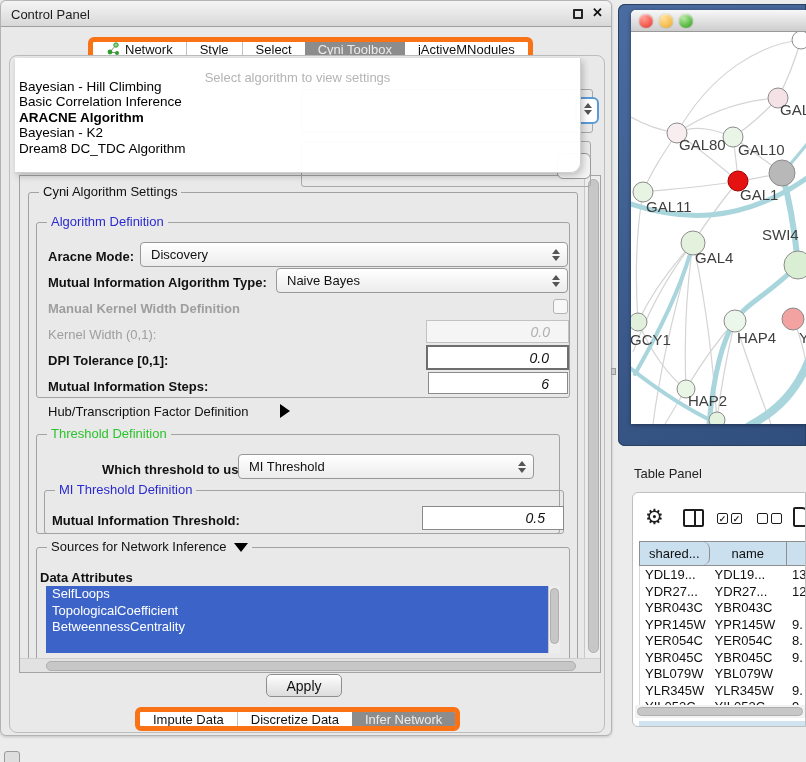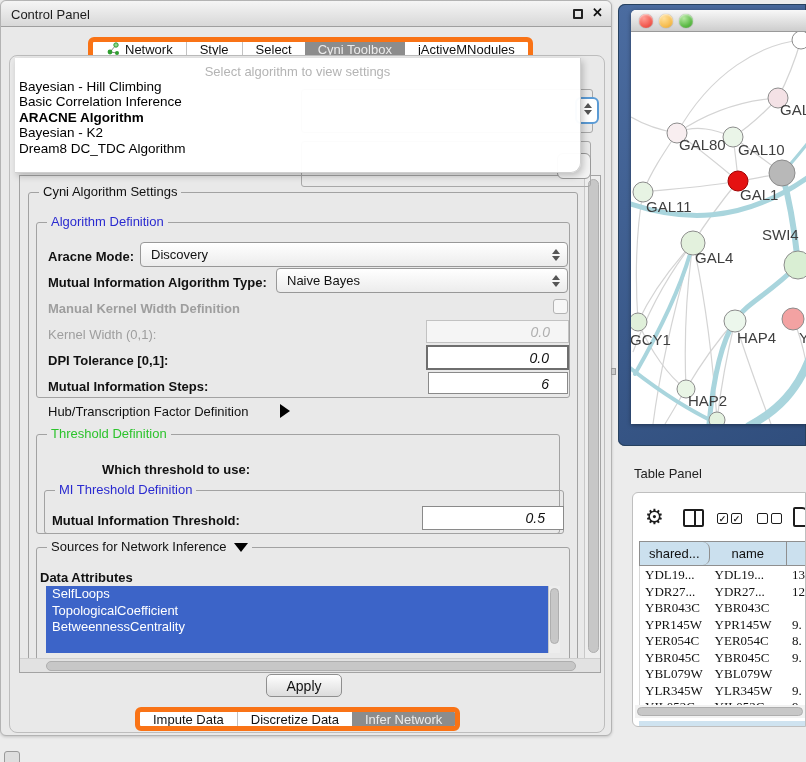--- a/index.html
+++ b/index.html
@@ -25,21 +25,21 @@
             border-radius:6px; overflow:hidden; height:24px; align-items:stretch; }
   .tab { display:flex; align-items:center; gap:5px; padding:0 13px; font-size:13px;
          color:#111; white-space:nowrap; cursor:default; }
   .tab.sep { border-left:1px solid #c2c2c2; }
   .tab.sel { background:#8c8c8c; color:#ececec; }
 
   
   .dd { position:absolute; left:14px; top:57px; width:566px; height:115px; z-index:50;
         background:rgba(255,255,255,.97); border-radius:0 0 10px 0;
         box-shadow:2px 3px 7px rgba(0,0,0,.22); border-bottom:1px solid #cfcfcf; border-right:1px solid #cfcfcf; }
-  .dd-prompt { height:21px; text-align:center; padding-top:6px; color:#b4b4b4; font-size:13px; }
+  .dd-prompt { height:21px; text-align:center; padding-top:12px; color:#b4b4b4; font-size:13px; }
   .dd-item { height:15.4px; line-height:15.4px; padding-left:4px; font-size:13.5px; color:#000; }
   .dd-item.b { font-weight:bold; }
 
   
   .frag { position:absolute; z-index:5; }
 
   
   .main-panel { position:absolute; left:8px; top:54px; width:596px; height:678px;
                 border:1px solid #bdbdbd; border-radius:8px; background:#e9e9e9; }
   .scrollpane { position:absolute; left:18px; top:174px; width:582px; height:498px;
@@ -102,21 +102,21 @@
   .cb-pair { display:flex; gap:3px; }
   .cb { width:11px; height:11px; border:1.5px solid #1d1d1d; border-radius:2px; font-size:9px;
         line-height:10px; text-align:center; font-weight:bold; }
   .doc-ic { width:15px; height:20px; border:2px solid #1d1d1d; border-radius:2px 6px 2px 2px; }
 
   .thead { position:absolute; display:flex; height:25px; background:#cbe0ee;
            border-top:1px solid #8f8f8f; border-bottom:1px solid #8f8f8f; border-left:1px solid #8f8f8f; }
   .th { border-right:1px solid #8f8f8f; font-size:13px; display:flex; align-items:center;
         justify-content:center; overflow:hidden; white-space:nowrap; }
   .tbody { position:absolute; overflow:hidden; border-left:1px solid #d8d8d8; }
-  .tr { display:flex; height:16.5px;font-family:Liberation Serif, serif; }
+  .tr { display:flex; height:16.5px; }
   .td { font-size:13px; padding:1px 0 0 5px; overflow:hidden; white-space:nowrap; }
 
   .bluestrip { position:absolute; background:#cfe3f0; }
 
   .divider-handle { position:absolute; left:611px; top:368px; width:5px; height:7px;
                     background:#c9c9c9; border:1px solid #9a9a9a; }
   .corner-ic { position:absolute; left:4px; top:751px; width:16px; height:14px;
                border:1px solid #9a9a9a; border-radius:3px; background:#dedede; }
 </style>
 </head>
@@ -217,20 +217,27 @@
       <span class="lbl b" style="left:28px; top:203px;">Mutual Information Steps:</span>
       <div class="field" style="left:408px; top:196px; width:140px; height:22px; border:1px solid #8a8a8a;">6</div>
 
       <span class="lbl" style="left:28px; top:228px;">Hub/Transcription Factor Definition</span>
       <span style="position:absolute; left:260px; top:228px; width:0; height:0; border-top:7px solid transparent; border-bottom:7px solid transparent; border-left:10px solid #000;"></span>
 
       <div class="group" style="left:16px; top:258px; width:524px; height:100px;padding-left:28px;">
         <span class="gt green">Threshold Definition</span>
       </div>
       <span class="lbl b" style="left:82px; top:286px;">Which threshold to use:</span>
+      <div class="combo" style="left:218px; top:278px; width:296px; height:25px;">
+        <span class="val">MI Threshold</span>
+        <span class="stepper">
+            <i class="up"></i>
+            <i class="dn"></i>
+          </span>
+      </div>
 
       <div class="group" style="left:24px; top:314px; width:520px; height:44px;">
         <span class="gt blue">MI Threshold Definition</span>
       </div>
       <span class="lbl b" style="left:32px; top:337px;">Mutual Information Threshold:</span>
       <div class="field" style="left:402px; top:330px; width:142px; height:24px; border:1px solid #8a8a8a;">0.5</div>
 
       <div class="group" style="left:16px; top:371px; width:534px; height:130px;">
         <span class="gt">
           <span>Sources for Network Inference</span>

